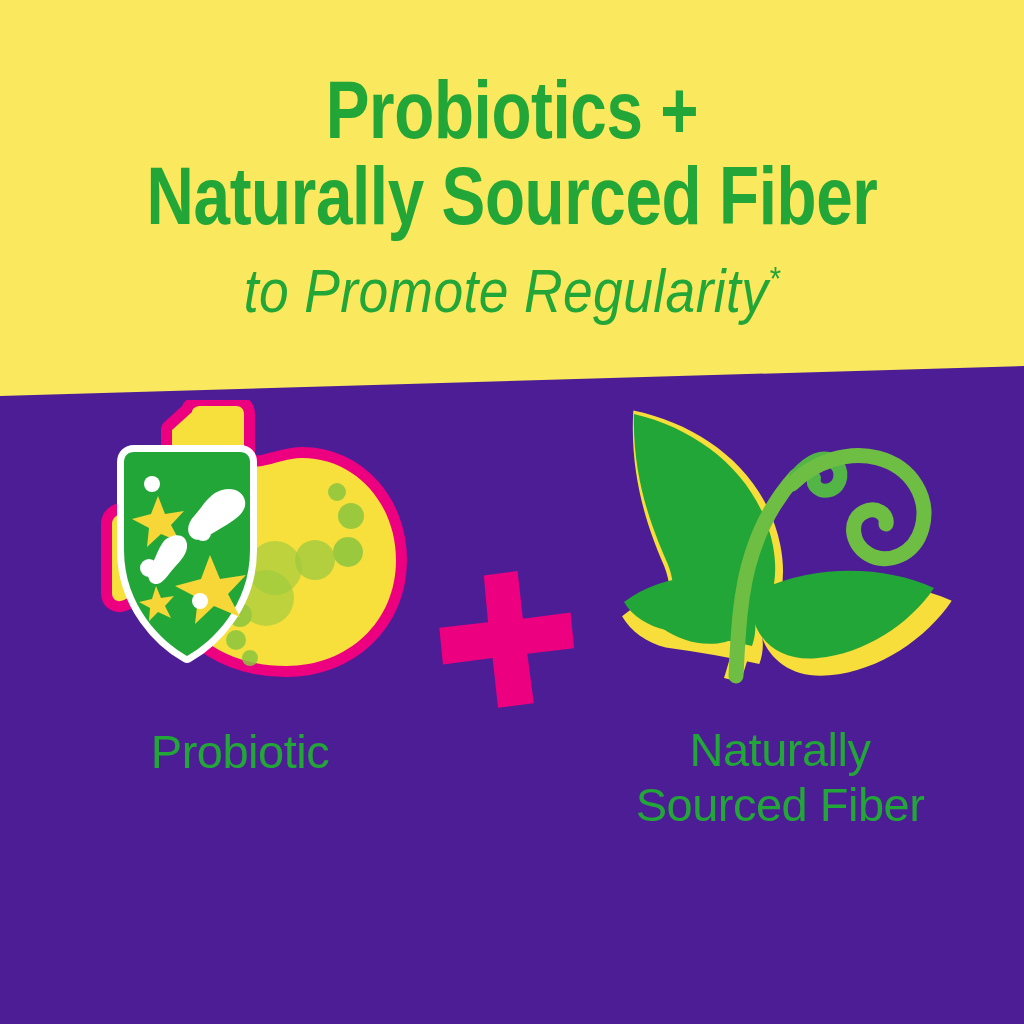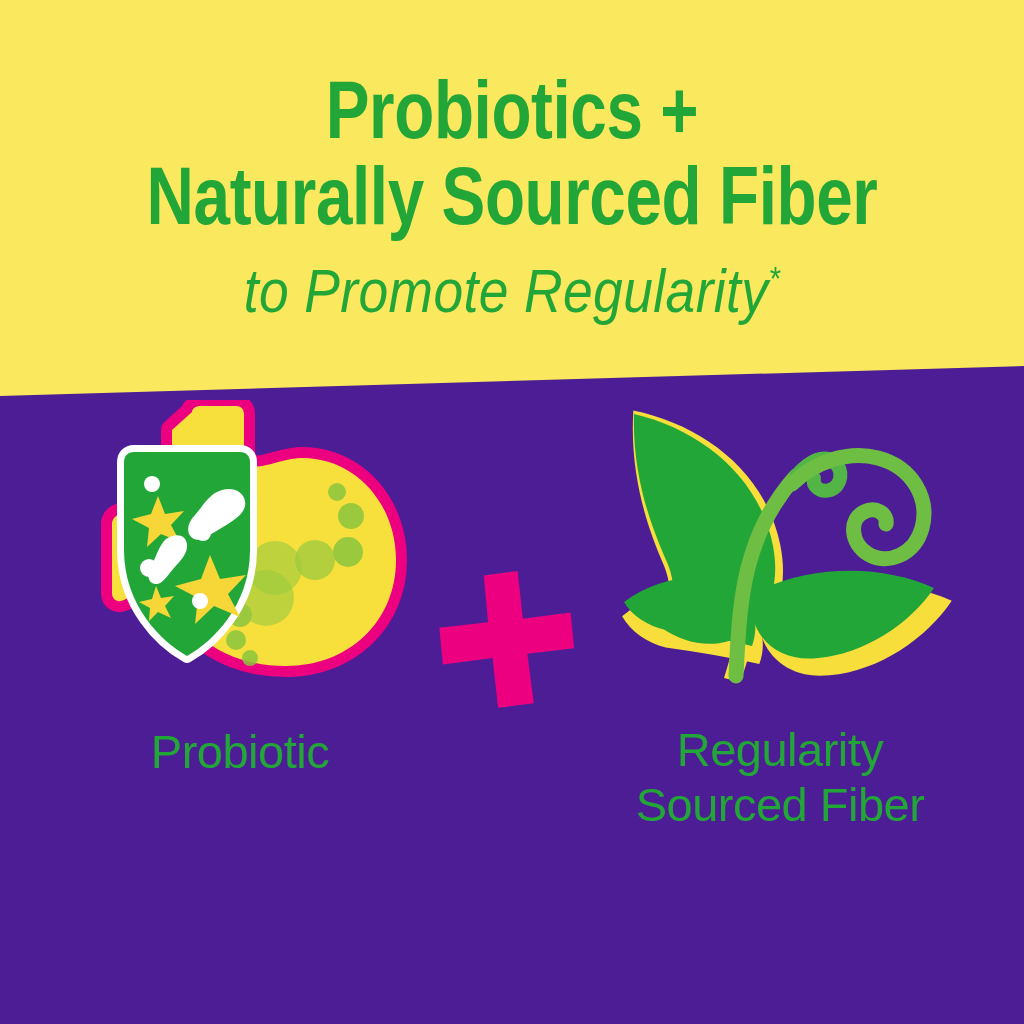--- a/index.html
+++ b/index.html
@@ -272,18 +272,18 @@
         <g fill="none" stroke="#52B546" stroke-width="14" stroke-linecap="round">
           <path d="M196 76 C210 60 224 54 234 62 C244 70 242 86 230 90
                    C220 93 212 86 214 78"></path>
         </g>
         <g fill="none" stroke="#6FBE44" stroke-width="15" stroke-linecap="round">
           <path d="M192 84 C214 62 248 50 278 58 C312 67 330 98 322 128
                    C315 154 288 166 268 154 C250 143 249 119 264 112
                    C276 106 288 114 286 124"></path>
         </g>
       </svg>
-      <div class="feature-label">Regularity
+      <div class="feature-label">Naturally
 Sourced Fiber</div>
     </div>
 
   </div>
 </div>
 
 </body></html>

